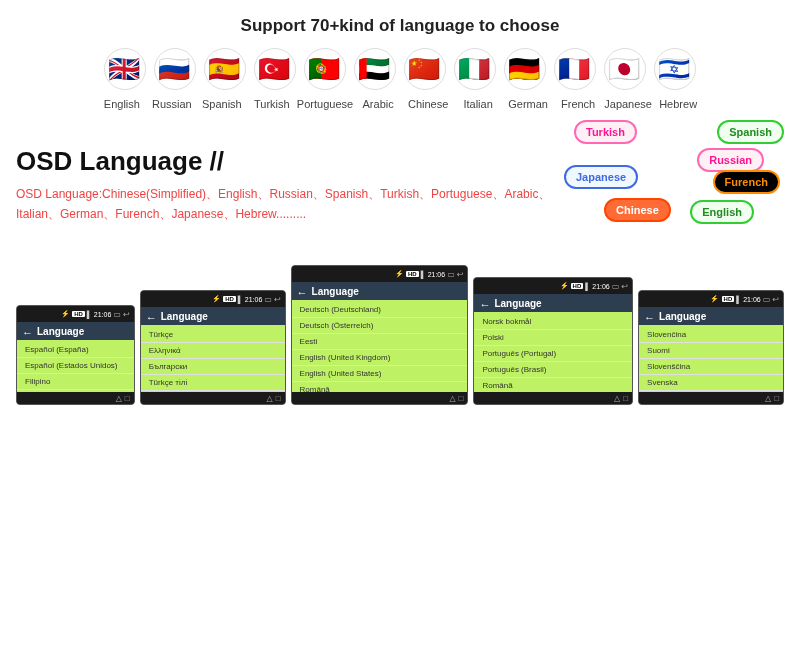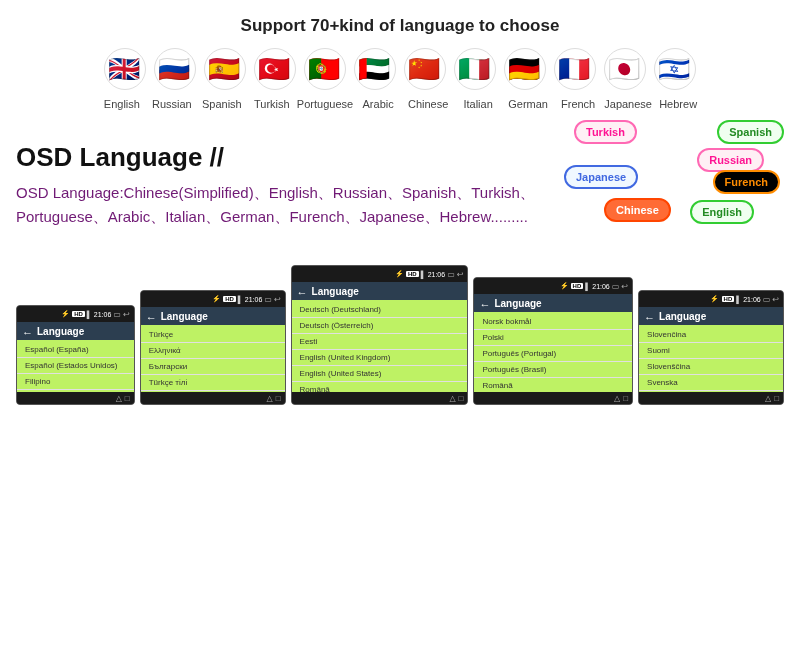--- a/index.html
+++ b/index.html
@@ -78,22 +78,22 @@
     }
 
     .osd-title {
       font-size: 26px;
       font-weight: bold;
       color: #111;
       margin-bottom: 8px;
     }
 
     .osd-desc {
-      font-size: 15px;
-      color: #701a75;
+      font-size: 12px;
+      color: #ef4444;
       line-height: 1.6;
     }
 
     .osd-right {
       width: 220px;
       height: 130px;
       position: relative;
       flex-shrink: 0;
     }
 

